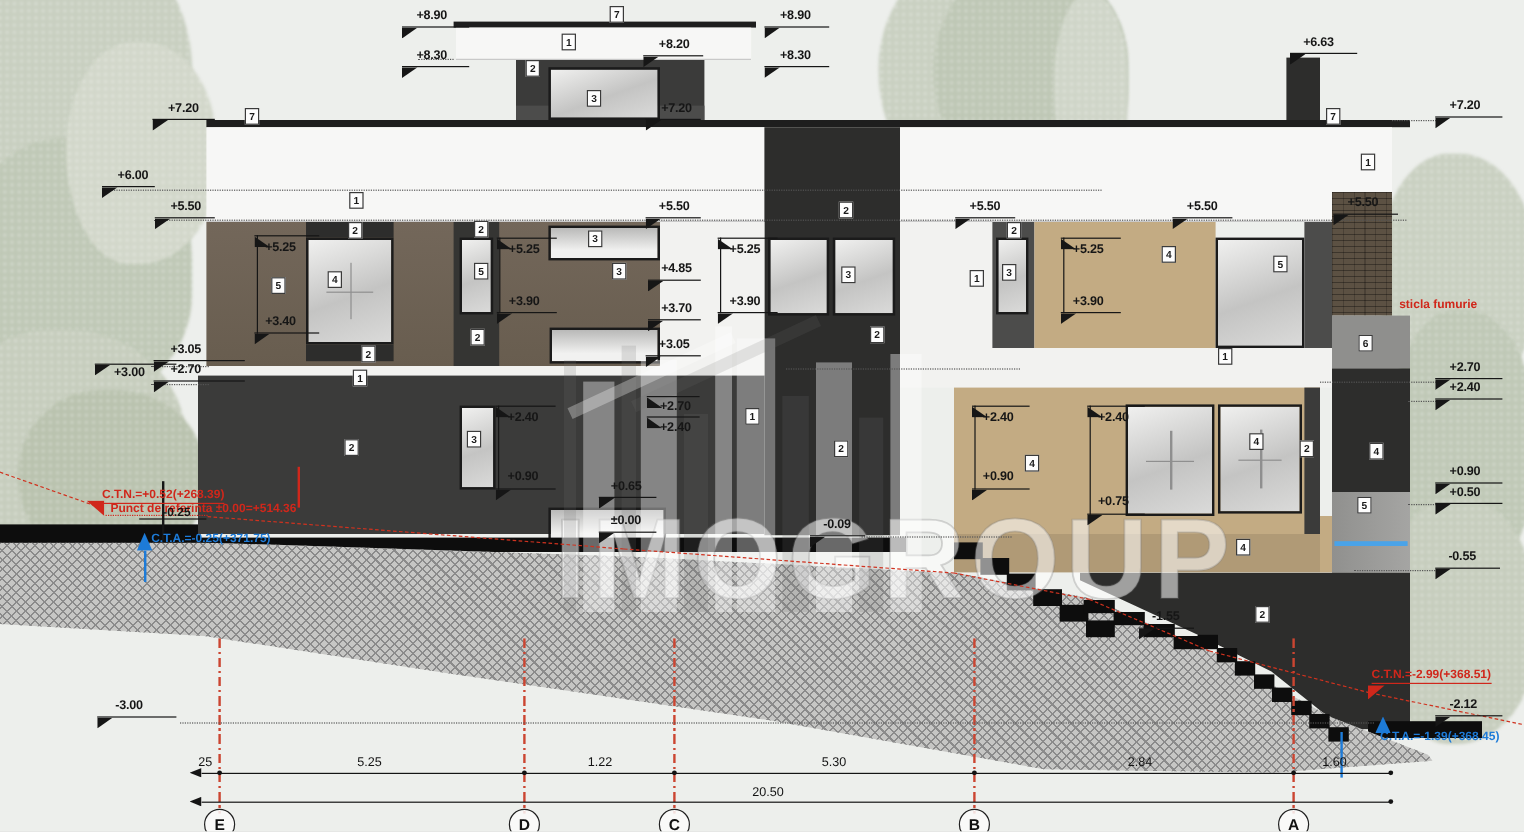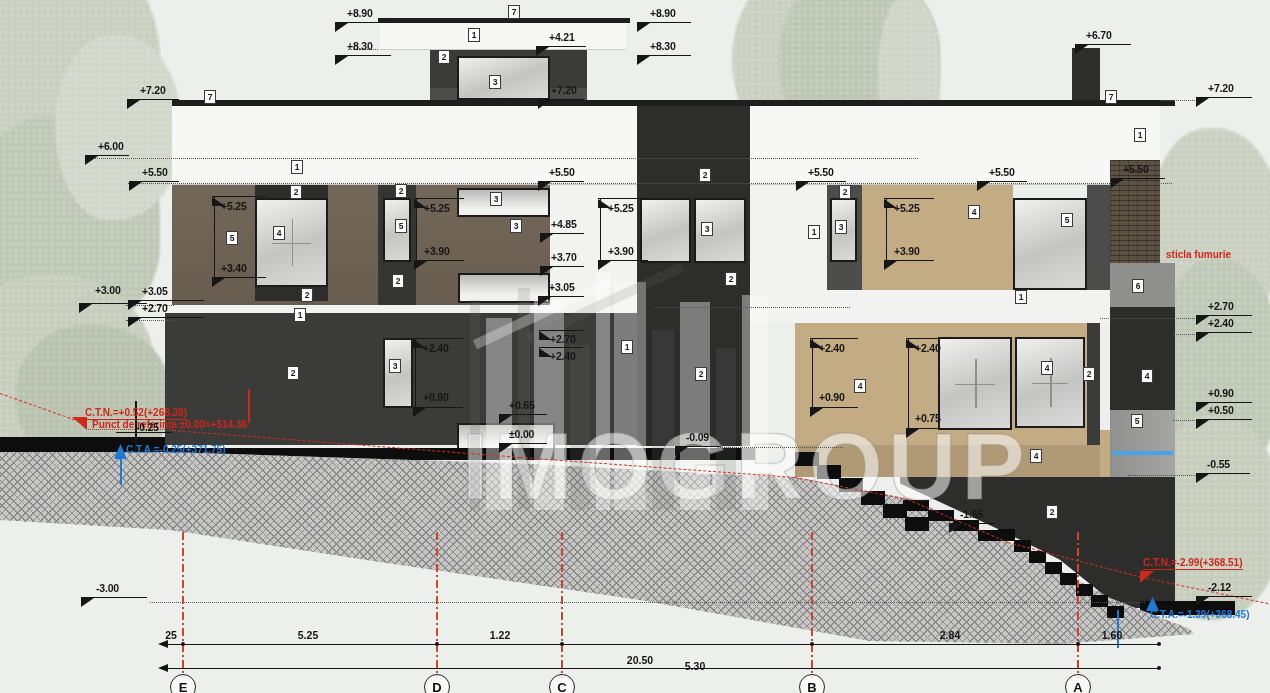--- a/index.html
+++ b/index.html
@@ -40,21 +40,21 @@
   .mk-t{position:absolute;font-weight:bold;font-size:10.5px;color:#161616;white-space:nowrap;letter-spacing:-.2px}
   .dot{position:absolute;height:0;border-top:1.3px dotted #555}
   .rdot{border-color:#d2271c}
   .rdash{position:absolute;height:0;border-top:1.4px dashed #d0321f;transform-origin:0 0}
   .vln{position:absolute;width:1px;background:#161616}
   .gline{position:absolute;width:1.4px;background:repeating-linear-gradient(180deg,#cb4531 0 8px,transparent 8px 11px,#cb4531 11px 13px,transparent 13px 16px)}
   .ref{position:absolute;min-width:8px;height:12px;background:#fdfdfd;border:1px solid #3a3a3a;color:#1a1a1a;font-size:8.5px;line-height:12px;font-weight:bold;text-align:center;padding:0 1px;z-index:2}
   .ann{position:absolute;font-weight:bold;font-size:10px;white-space:nowrap}
   .ann.u{border-bottom:1.3px solid currentColor;padding-bottom:1px}
   .red{color:#d0271b}.blue-t{color:#1d7bd8}.blackt{color:#141414}
-  .dim-t{position:absolute;transform:translateX(-50%);font-weight:bold;font-size:10.5px;color:#141414;white-space:nowrap}
+  .dim-t{position:absolute;transform:translateX(-50%);font-weight:normal;font-size:10.5px;color:#141414;white-space:nowrap}
   .dline{position:absolute;height:0;border-top:1.4px solid #141414}
   .tick{position:absolute;width:4px;height:4px;background:#141414;border-radius:50%}
   .arrowL{position:absolute;width:10px;height:8px;background:#141414;clip-path:polygon(0 50%,100% 0,100% 100%)}
   .bub{position:absolute;width:26px;height:26px;border:1.4px solid #222;border-radius:50%;background:rgba(250,250,250,.85);display:flex;align-items:center;justify-content:center;font-size:13px;font-weight:bold;color:#111;box-sizing:border-box}
   .wm-text{position:absolute;left:462px;top:412px;font-weight:bold;font-size:95px;color:rgba(255,255,255,.55);-webkit-text-stroke:1.5px rgba(125,125,125,.3);letter-spacing:5px;white-space:nowrap}
   .wmbar{position:absolute}
   .flag{position:absolute}
 </style>
 </head>
 <body>
@@ -213,33 +213,33 @@
       <div class="tri" style="left: 127px; top: 100px; clip-path: polygon(0px 0px, 100% 0px, 0px 100%);"></div>
       <div class="mk-t" style="left: 140px; top: 84px;">+7.20</div>
       <div class="mk-l" style="left: 85px; top: 155px; width: 44px;"></div>
       <div class="tri" style="left: 85px; top: 156px; clip-path: polygon(0px 0px, 100% 0px, 0px 100%);"></div>
       <div class="mk-t" style="left: 98px; top: 140px;">+6.00</div>
       <div class="mk-l" style="left: 129px; top: 181px; width: 50px;"></div>
       <div class="tri" style="left: 129px; top: 182px; clip-path: polygon(0px 0px, 100% 0px, 0px 100%);"></div>
       <div class="mk-t" style="left: 142px; top: 166px;">+5.50</div>
       <div class="mk-l" style="left: 79px; top: 303px; width: 68px;"></div>
       <div class="tri" style="left: 79px; top: 304px; clip-path: polygon(0px 0px, 100% 0px, 0px 100%);"></div>
-      <div class="mk-t" style="left: 95px; top: 284px;">+3.00</div>
+      <div class="mk-t" style="left: 95px; top: 304px;">+3.00</div>
       <div class="mk-l" style="left: 128px; top: 300px; width: 76px;"></div>
       <div class="tri" style="left: 128px; top: 301px; clip-path: polygon(0px 0px, 100% 0px, 0px 100%);"></div>
       <div class="mk-t" style="left: 142px; top: 285px;">+3.05</div>
       <div class="mk-l" style="left: 128px; top: 317px; width: 76px;"></div>
       <div class="tri" style="left: 128px; top: 318px; clip-path: polygon(0px 0px, 100% 0px, 0px 100%);"></div>
       <div class="mk-t" style="left: 142px; top: 302px;">+2.70</div>
       <div class="mk-l" style="left: 81px; top: 597px; width: 66px;"></div>
       <div class="tri" style="left: 81px; top: 598px; clip-path: polygon(0px 0px, 100% 0px, 0px 100%);"></div>
       <div class="mk-t" style="left: 96px; top: 582px;">-3.00</div>
       <div class="mk-l" style="left: 536px; top: 46px; width: 50px;"></div>
       <div class="tri" style="left: 536px; top: 47px; clip-path: polygon(0px 0px, 100% 0px, 0px 100%);"></div>
-      <div class="mk-t" style="left: 549px; top: 31px;">+4.21</div>
+      <div class="mk-t" style="left: 549px; top: 31px;">+8.20</div>
       <div class="mk-l" style="left: 538px; top: 99px; width: 46px;"></div>
       <div class="tri" style="left: 538px; top: 100px; clip-path: polygon(0px 0px, 100% 0px, 0px 100%);"></div>
       <div class="mk-t" style="left: 551px; top: 84px;">+7.20</div>
       <div class="mk-l" style="left: 637px; top: 22px; width: 54px;"></div>
       <div class="tri" style="left: 637px; top: 23px; clip-path: polygon(0px 0px, 100% 0px, 0px 100%);"></div>
       <div class="mk-t" style="left: 650px; top: 7px;">+8.90</div>
       <div class="mk-l" style="left: 637px; top: 55px; width: 54px;"></div>
       <div class="tri" style="left: 637px; top: 56px; clip-path: polygon(0px 0px, 100% 0px, 0px 100%);"></div>
       <div class="mk-t" style="left: 650px; top: 40px;">+8.30</div>
       <div class="mk-l" style="left: 212px; top: 196px; width: 54px;"></div>
@@ -315,21 +315,21 @@
       <div class="tri" style="left: 906px; top: 339px; clip-path: polygon(0px 0px, 100% 100%, 0px 100%);"></div>
       <div class="mk-t" style="left: 915px; top: 342px;">+2.40</div>
       <div class="mk-l" style="left: 906px; top: 428px; width: 48px;"></div>
       <div class="tri" style="left: 906px; top: 429px; clip-path: polygon(0px 0px, 100% 0px, 0px 100%);"></div>
       <div class="mk-t" style="left: 915px; top: 412px;">+0.75</div>
       <div class="mk-l" style="left: 949px; top: 523px; width: 46px;"></div>
       <div class="tri" style="left: 949px; top: 524px; clip-path: polygon(0px 0px, 100% 0px, 0px 100%);"></div>
       <div class="mk-t" style="left: 960px; top: 508px;">-1.55</div>
       <div class="mk-l" style="left: 1075px; top: 44px; width: 56px;"></div>
       <div class="tri" style="left: 1075px; top: 45px; clip-path: polygon(0px 0px, 100% 0px, 0px 100%);"></div>
-      <div class="mk-t" style="left: 1086px; top: 29px;">+6.70</div>
+      <div class="mk-t" style="left: 1086px; top: 29px;">+6.63</div>
       <div class="mk-l" style="left: 1196px; top: 97px; width: 56px;"></div>
       <div class="tri" style="left: 1196px; top: 98px; clip-path: polygon(0px 0px, 100% 0px, 0px 100%);"></div>
       <div class="mk-t" style="left: 1208px; top: 82px;">+7.20</div>
       <div class="mk-l" style="left: 1111px; top: 178px; width: 54px;"></div>
       <div class="tri" style="left: 1111px; top: 179px; clip-path: polygon(0px 0px, 100% 0px, 0px 100%);"></div>
       <div class="mk-t" style="left: 1123px; top: 163px;">+5.50</div>
       <div class="mk-l" style="left: 1196px; top: 315px; width: 56px;"></div>
       <div class="tri" style="left: 1196px; top: 316px; clip-path: polygon(0px 0px, 100% 0px, 0px 100%);"></div>
       <div class="mk-t" style="left: 1208px; top: 300px;">+2.70</div>
       <div class="mk-l" style="left: 1196px; top: 332px; width: 56px;"></div>
@@ -400,21 +400,21 @@
       <div class="tick" style="left: 1157px; top: 642px;"></div>
       <div class="tick" style="left: 1157px; top: 666px;"></div>
       <div class="tick" style="left: 181px; top: 642px;"></div>
       <div class="tick" style="left: 435px; top: 642px;"></div>
       <div class="tick" style="left: 560px; top: 642px;"></div>
       <div class="tick" style="left: 810px; top: 642px;"></div>
       <div class="tick" style="left: 1076px; top: 642px;"></div>
       <div class="dim-t" style="left: 171px; top: 629px;">25</div>
       <div class="dim-t" style="left: 308px; top: 629px;">5.25</div>
       <div class="dim-t" style="left: 500px; top: 629px;">1.22</div>
-      <div class="dim-t" style="left: 695px; top: 629px; margin-top: 31px;">5.30</div>
+      <div class="dim-t" style="left: 695px; top: 629px;">5.30</div>
       <div class="dim-t" style="left: 950px; top: 629px;">2.84</div>
       <div class="dim-t" style="left: 1112px; top: 629px;">1.60</div>
       <div class="dim-t" style="left: 640px; top: 654px;">20.50</div>
       <div class="bub" style="left: 170px; top: 674px;">E</div>
       <div class="bub" style="left: 424px; top: 674px;">D</div>
       <div class="bub" style="left: 549px; top: 674px;">C</div>
       <div class="bub" style="left: 799px; top: 674px;">B</div>
       <div class="bub" style="left: 1065px; top: 674px;">A</div>
     </div>
 </div>

